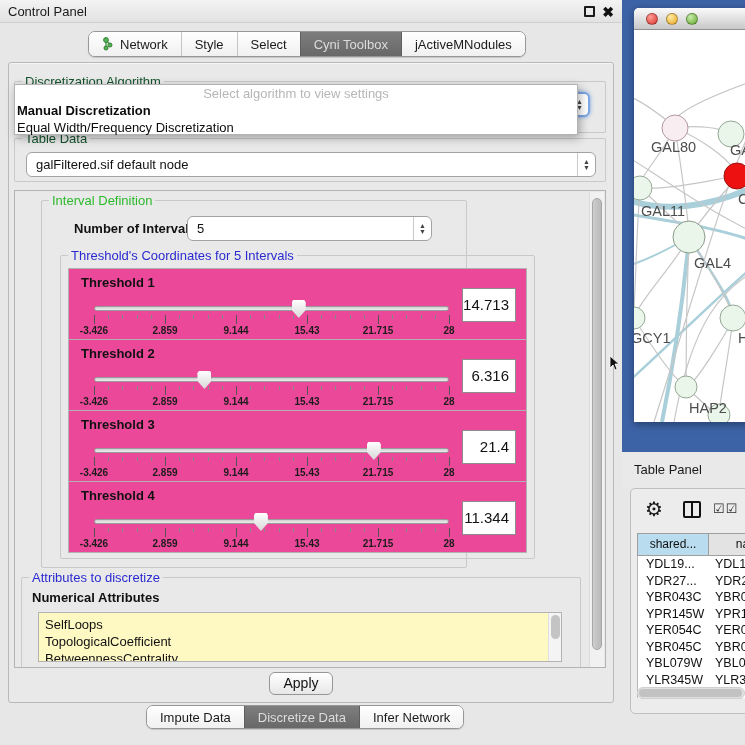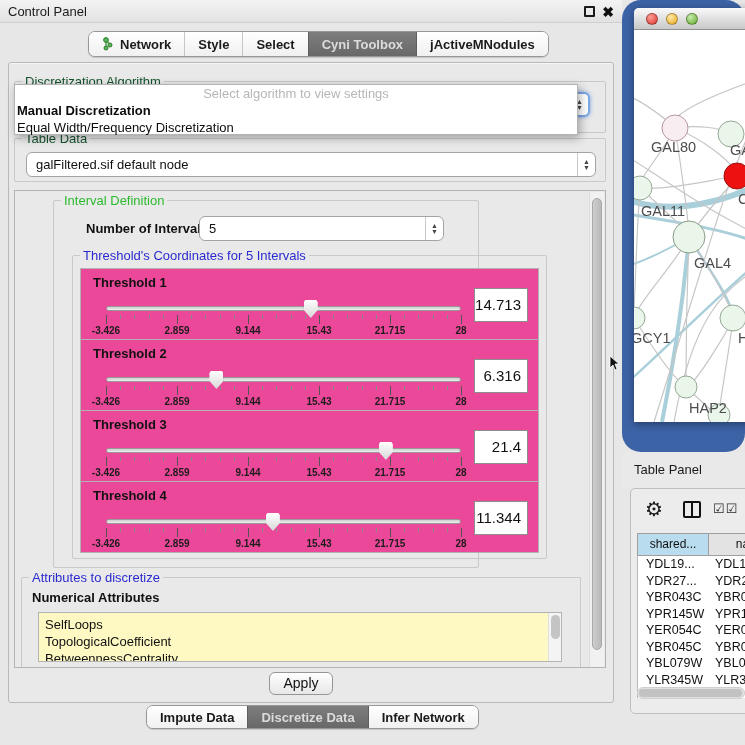--- a/index.html
+++ b/index.html
@@ -11,21 +11,21 @@
   #control-panel { position:absolute; left:0; top:0; width:622px; height:745px; background:#e7e7e7; }
   .cp-titlebar { position:absolute; left:0; top:0; width:622px; height:23px;
     background:linear-gradient(#f3f3f3,#e2e2e2); border-bottom:1px solid #cfcfcf; }
   .cp-title { position:absolute; left:8px; top:0; line-height:23px; font-size:13px; color:#1a1a1a; }
   .float-btn { position:absolute; right:27px; top:6px; width:11px; height:11px; border:2px solid #1a1a1a; border-radius:1px; }
   .close-btn { position:absolute; right:8px; top:2px; font-size:14px; font-weight:bold; color:#111; line-height:20px; }
 
   
   .seg { position:absolute; display:flex; height:26px; border:1px solid #979797; border-radius:7px;
     overflow:hidden; background:#fff; box-shadow:0 1px 1px rgba(0,0,0,.15); }
-  .seg .sg { display:flex; align-items:center; gap:5px; padding:0 13px; font-size:13px; font-weight:bold;
+  .seg .sg { display:flex; align-items:center; gap:5px; padding:0 13px; font-size:13px; font-weight:normal;
     color:#1a1a1a; background:linear-gradient(#ffffff,#f0f0f0); border-left:1px solid #c6c6c6; white-space:nowrap; }
   .seg .sg:first-child { border-left:none; }
   .seg .sg.sel { background:linear-gradient(#7e7e7e,#686868); color:#dcdcdc; border-left-color:#5e5e5e; }
   .seg .sg.sel + .sg { border-left-color:#5e5e5e; }
   #top-tabs { left:88px; top:31px; }
   #bottom-tabs { left:146px; top:705px; height:24px; }
   #bottom-tabs .sg { font-size:13px; }
 
   
   .outer-panel { position:absolute; left:8px; top:62px; width:606px; height:641px;
@@ -81,21 +81,21 @@
     border:1px solid #b3b3b3; overflow:hidden; }
   .listbox .li { font-size:13px; color:#111; line-height:17px; padding-left:6px; white-space:nowrap; }
   .listbox .lscroll { position:absolute; right:0; top:0; width:13px; height:100%; background:#f4f4f4; border-left:1px solid #e0e0e0; }
   .listbox .lthumb { position:absolute; left:2px; top:2px; width:9px; height:24px; background:#c4c4c4; border-radius:5px; }
 
   .apply-btn { position:absolute; left:269px; top:672px; width:64px; height:23px;
     background:linear-gradient(#ffffff,#e7e7e7); border:1px solid #969696; border-radius:6px;
     font-size:14px; color:#111; text-align:center; line-height:21px; }
 
   
-  .blue-pane { position:absolute; left:622px; top:0; width:123px; height:452px; background:#3d63a7;border-radius:19px; }
+  .blue-pane { position:absolute; left:622px; top:0; width:123px; height:452px; background:#3d63a7; }
   .net-window { position:absolute; left:12px; top:8px; width:120px; height:414px; background:#fff;
     border-radius:5px 0 0 0; box-shadow:0 2px 8px rgba(0,0,0,.4); }
   .net-titlebar { position:absolute; left:0; top:0; width:100%; height:22px; border-radius:5px 0 0 0;
     background:linear-gradient(#fafafa,#c8c8c8); border-bottom:1px solid #919191; display:flex; align-items:center; gap:8px; padding-left:12px; }
   .tl { width:12px; height:12px; border-radius:50%; border:1px solid rgba(0,0,0,.3); }
   .tl.red { background:radial-gradient(circle at 35% 30%,#ff9d97,#d9342c); }
   .tl.yel { background:radial-gradient(circle at 35% 30%,#ffe9a8,#eaa819); }
   .tl.grn { background:radial-gradient(circle at 35% 30%,#c7ecad,#62a829); }
   .net-canvas { position:absolute; left:0; top:22px; width:120px; height:392px; overflow:hidden; }
 
@@ -181,21 +181,21 @@
     <div class="fieldset" style="left:14px; top:138px; width:592px; height:44px;">
       <span class="flabel">Table Data</span>
       <div class="combo" style="left:11px; top:13px; width:570px;">
         <span class="ctext">galFiltered.sif default node</span>
         <span class="cstep">▲<br>▼</span>
       </div>
     </div>
 
     <div class="scrollpanel">
 
-      <div class="fieldset" style="left:26px; top:9px; width:426px; height:368px;margin-left:12px;">
+      <div class="fieldset" style="left:26px; top:9px; width:426px; height:368px;">
         <span class="flabel green">Interval Definition</span>
         <span style="position:absolute; left:32px; top:20px; font-size:13px; font-weight:bold; color:#111;">Number of Intervals</span>
         <div class="combo" style="left:145px; top:15px; width:245px;">
           <span class="ctext">5</span>
           <span class="cstep">▲<br>▼</span>
         </div>
 
         <div class="fieldset" style="left:18px; top:54px; width:475px; height:304px;">
           <span class="flabel blue">Threshold's Coordinates for 5 Intervals</span>
 

